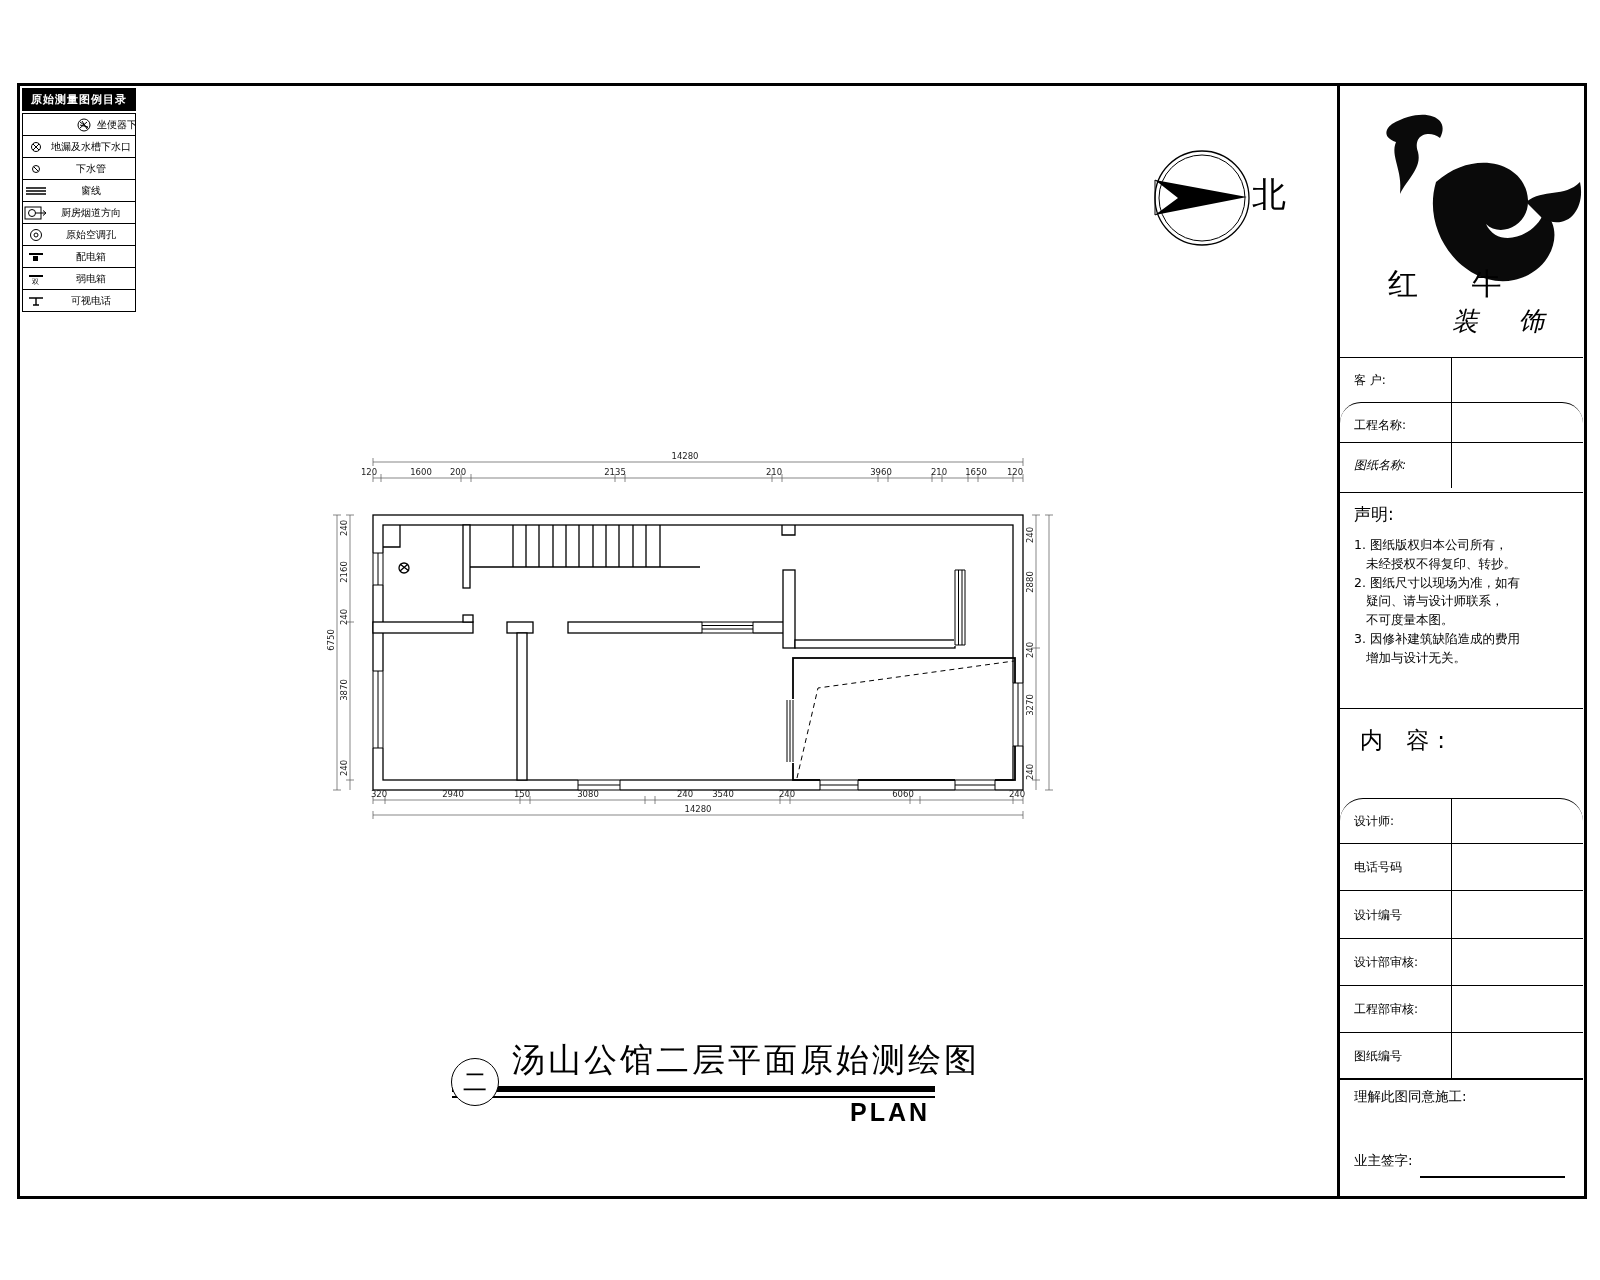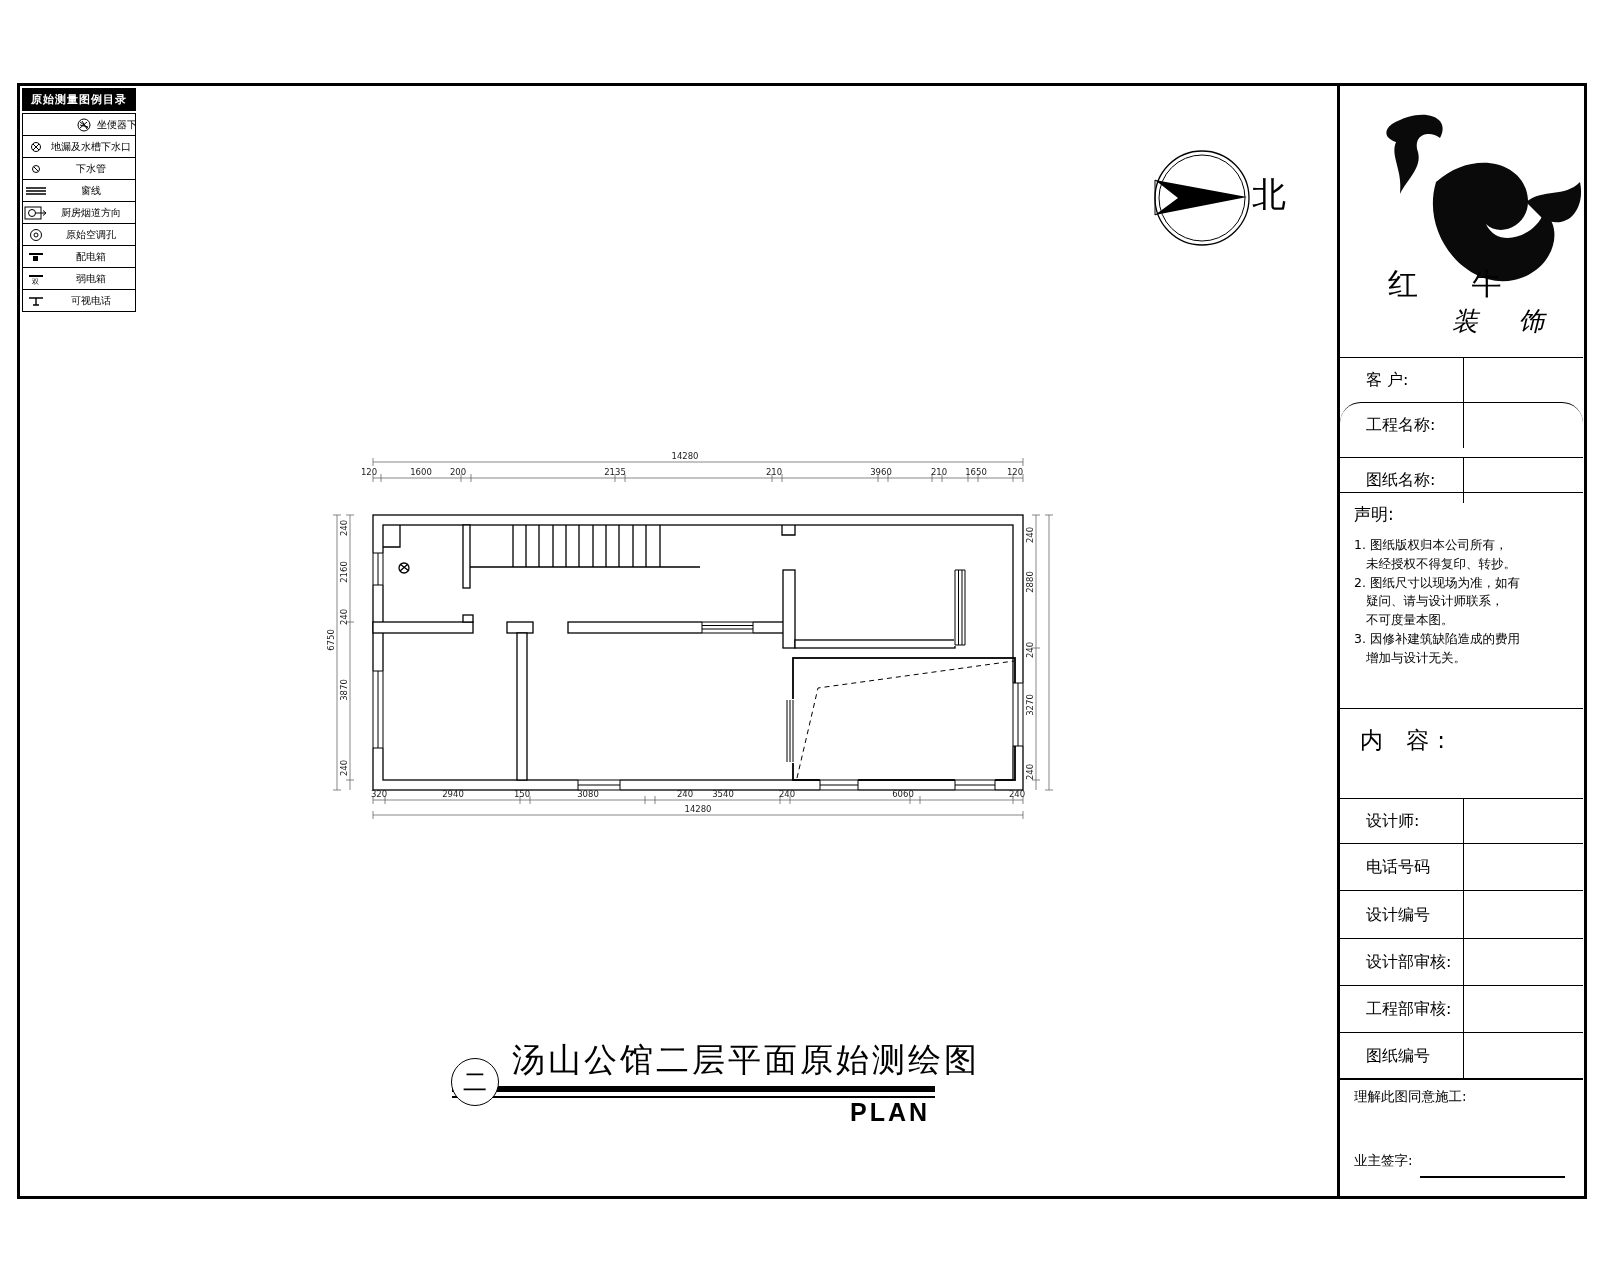--- a/index.html
+++ b/index.html
@@ -14,21 +14,21 @@
   .legend-row{border:1px solid #000;border-top:none;height:21px;display:flex;align-items:center;font-size:10px;}
   .legend-row:nth-child(2){border-top:1px solid #000;margin-top:2px;padding-left:48px;}
   .legend-icon{width:26px;display:flex;justify-content:center;align-items:center;flex:none;}
   .legend-label{flex:1;text-align:center;padding-right:2px;white-space:nowrap;overflow:hidden;}
   
   .north-label{left:1252px;top:172px;font-size:34px;}
   .tb-logo{left:1340px;top:86px;width:243px;height:268px;}
   .brand-top{left:1388px;top:330px;font-size:30px;letter-spacing:22px;}
   .brand-bottom{left:1452px;top:288px;font-size:26px;letter-spacing:16px;}
   .tb-row{position:absolute;left:1340px;width:243px;border-top:1.5px solid #000;display:flex;}
-  .tb-row .lab{width:97px;border-right:1.5px solid #000;display:flex;align-items:center;padding-left:26px;font-size:16px;}
+  .tb-row .lab{width:97px;border-right:1.5px solid #000;display:flex;align-items:center;padding-left:14px;font-size:12px;}
   .tb-row .val{flex:1;}
   .statement{left:1340px;top:492px;width:243px;height:216px;border-top:1.5px solid #000;padding:10px 6px 0 14px;box-sizing:border-box;}
   .statement-title{font-size:17px;margin-bottom:10px;}
   .statement-line{font-size:12.5px;line-height:1.5;white-space:pre;}
   .content-block{left:1340px;top:708px;width:243px;height:90px;border-top:1.5px solid #000;padding:16px 0 0 20px;box-sizing:border-box;font-size:23px;letter-spacing:8px;}
   .tb-footer{left:1340px;top:1078px;width:243px;height:119px;border-top:2px solid #000;padding:8px 0 0 14px;box-sizing:border-box;font-size:13.5px;}
   .sign-line{position:absolute;left:1420px;top:1176px;width:145px;height:2px;background:#000;}
   .footer-line2{position:absolute;left:1354px;top:1152px;font-size:13.5px;}
   
   .plan-title{left:512px;top:1038px;font-size:33px;letter-spacing:3px;}
@@ -147,39 +147,39 @@
 <div class="abs brand-top" style="top:264px;">红 牛</div>
 
 <div class="tb-row" style="top:357px;height:45px;">
   <div class="lab">客 户:</div>
     <div class="val"></div>
 </div>
 <div class="tb-row" style="top:402px;height:45px;border-radius:21px;">
   <div class="lab">工程名称:</div>
     <div class="val"></div>
 </div>
-<div class="tb-row" style="top:457px;height:45px;">
+<div class="tb-row" style="top:442px;height:45px;font-style:italic;">
   <div class="lab">图纸名称:</div>
     <div class="val"></div>
 </div>
 
 <div class="abs statement">
   <div class="statement-title">声明:</div>
   <div class="statement-line">1. 图纸版权归本公司所有，</div>
   <div class="statement-line">   未经授权不得复印、转抄。</div>
   <div class="statement-line">2. 图纸尺寸以现场为准，如有</div>
   <div class="statement-line">   疑问、请与设计师联系，</div>
   <div class="statement-line">   不可度量本图。</div>
   <div class="statement-line">3. 因修补建筑缺陷造成的费用</div>
   <div class="statement-line">   增加与设计无关。</div>
 </div>
 
 <div class="abs content-block">内 容:</div>
 
-<div class="tb-row" style="top:798px;height:45px;">
+<div class="tb-row" style="top:798px;height:45px;border-radius:23px;">
   <div class="lab">设计师:</div>
     <div class="val"></div>
 </div>
 <div class="tb-row" style="top:843px;height:47px;gap:16px;">
   <div class="lab">电话号码</div>
     <div class="val"></div>
 </div>
 <div class="tb-row" style="top:890px;height:48px;">
   <div class="lab">设计编号</div>
     <div class="val"></div>

